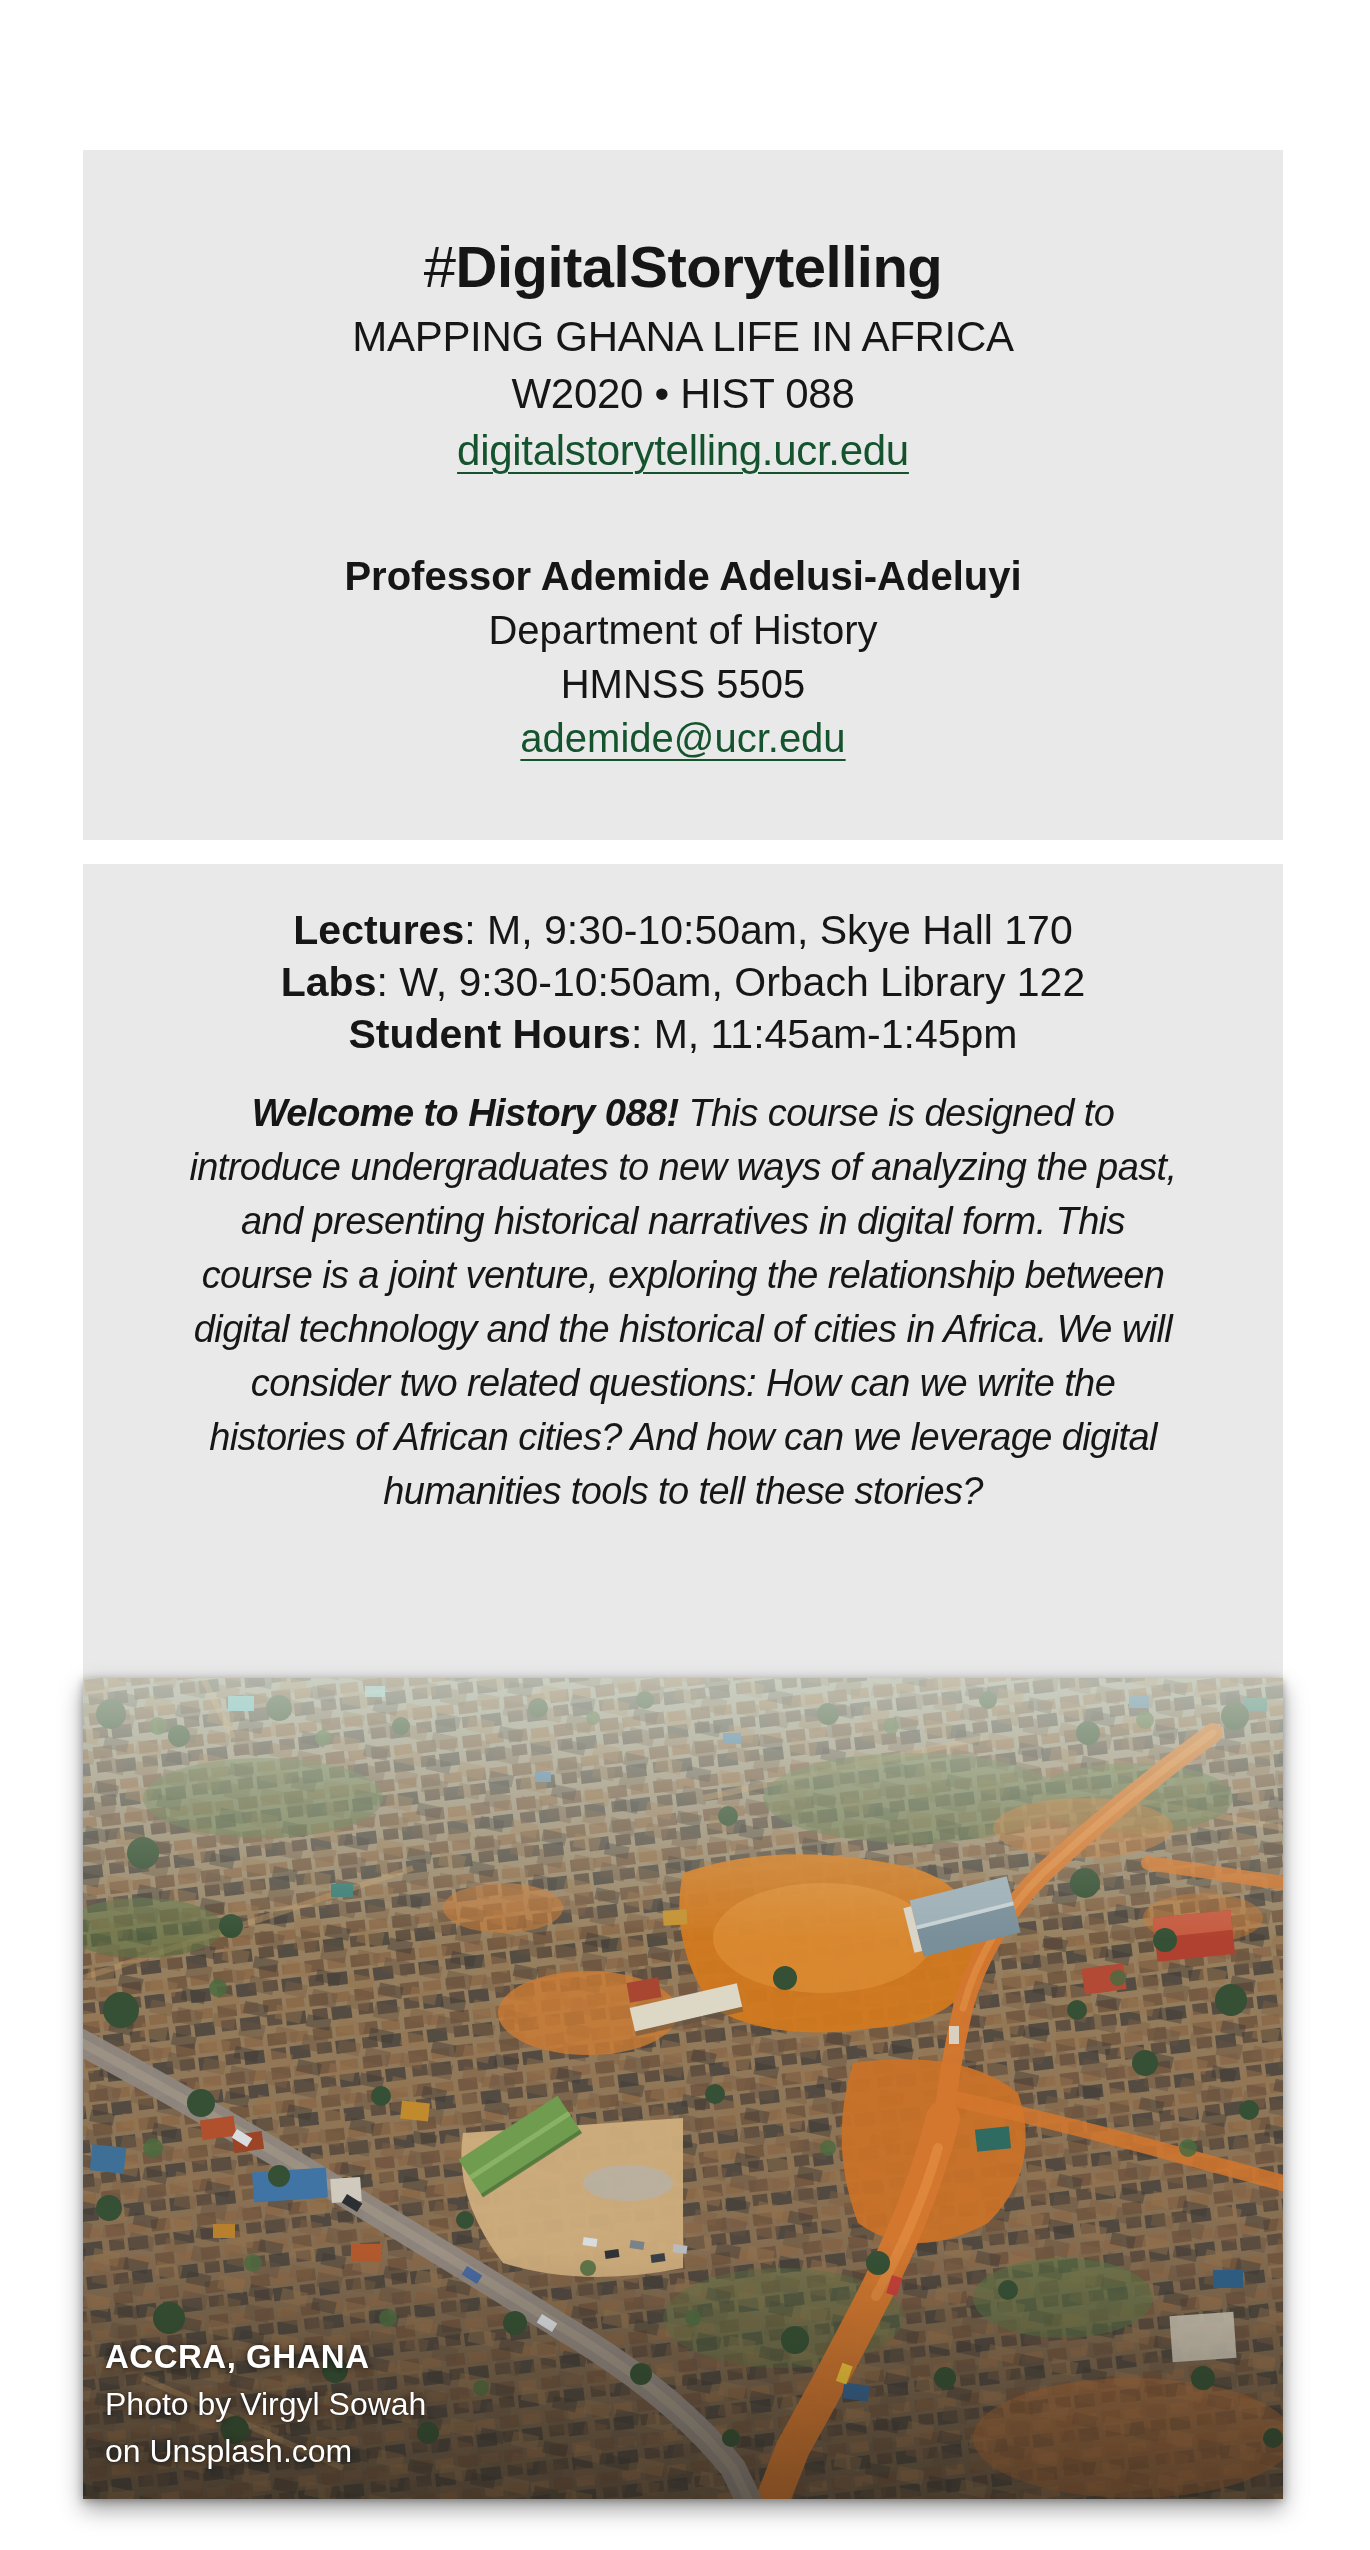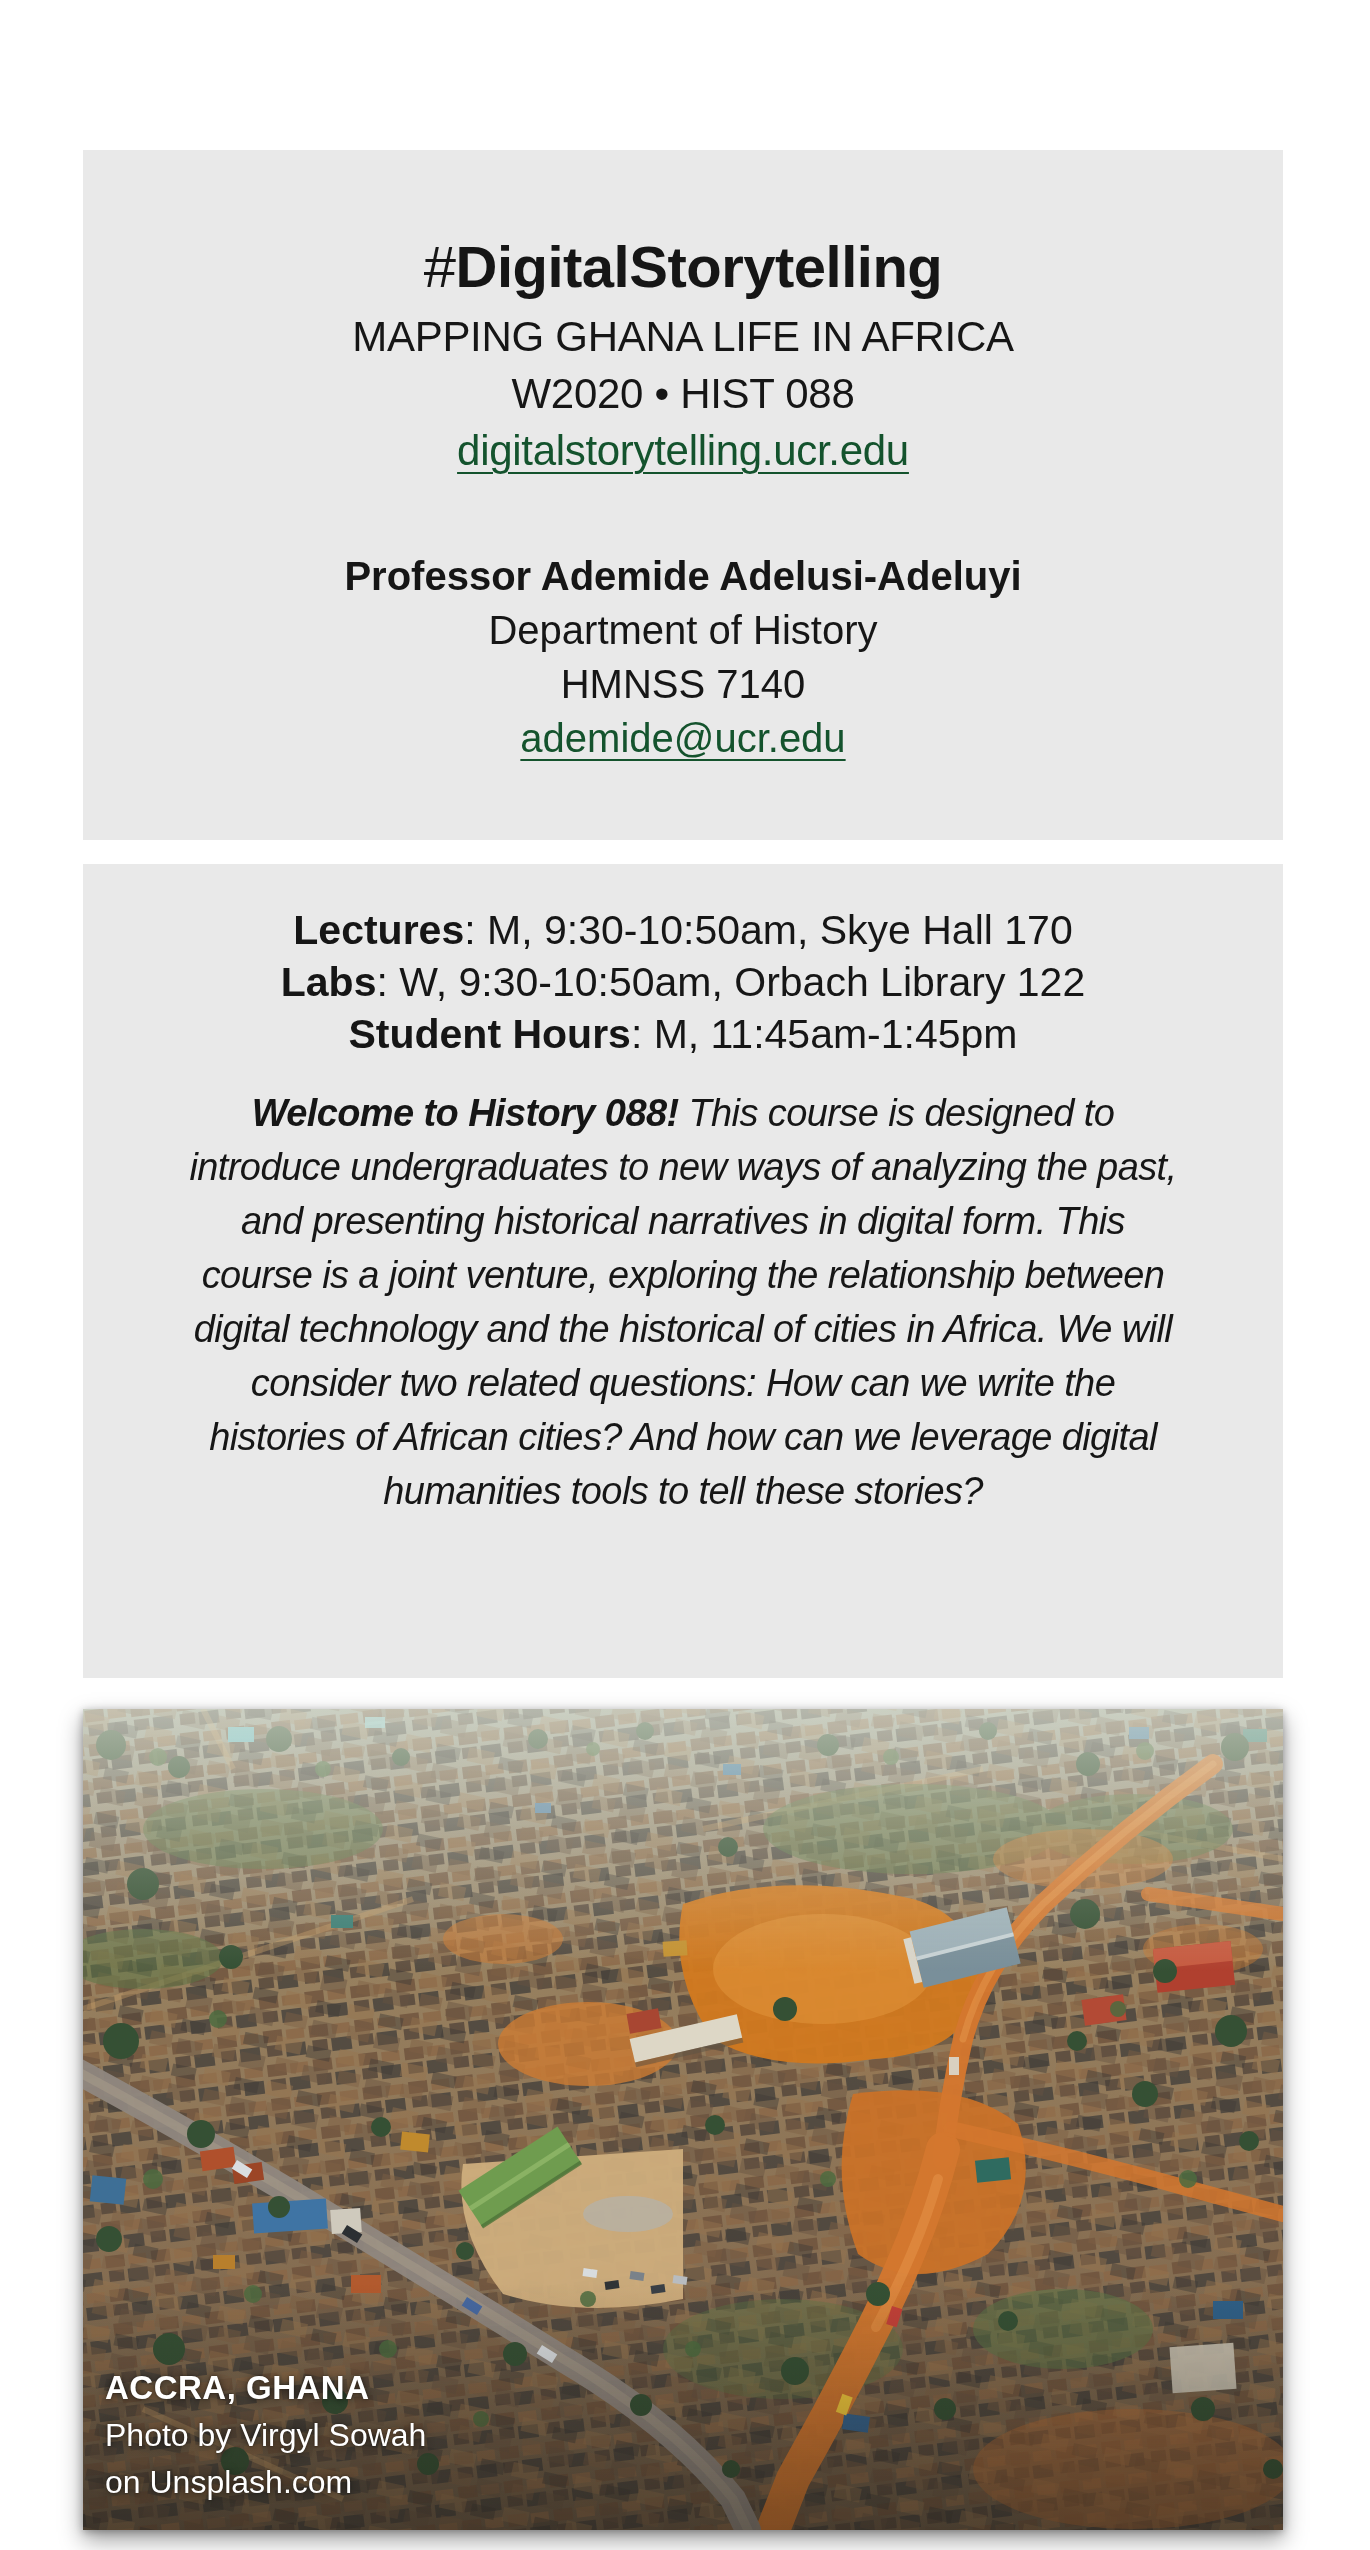--- a/index.html
+++ b/index.html
@@ -25,21 +25,21 @@
   .bold { font-weight:bold; }
 
   .card2 { margin-top:24px; height:814px; padding-top:40px; }
   .sched-line { font-size:41px; line-height:52px; }
   .para-block { margin-top:26px; font-size:38px; line-height:54px; letter-spacing:-0.6px;font-style:italic; }
   .pline { white-space:nowrap; }
 
   .photo-wrap {
     position:relative;
     width:1200px; height:821px;
-    margin-left:83px; margin-top:31px;
+    margin-left:83px; 
     box-shadow:0 10px 22px rgba(0,0,0,0.38), 0 2px 8px rgba(0,0,0,0.28);
     background:#8a7154;
   }
   .photo-wrap svg { display:block; width:1200px; height:821px; }
   .photo-caption {
     position:absolute; left:22px; bottom:24px;
     color:#ffffff; text-align:left;
     text-shadow:0 1px 8px rgba(0,0,0,0.65), 0 0 2px rgba(0,0,0,0.45);
   }
   .cap-title { font-size:33px; font-weight:bold; letter-spacing:0.5px; line-height:48px; }
@@ -51,21 +51,21 @@
 <div class="card card1">
   <div class="course-title"><span class="hash">#</span><span class="bold">DigitalStorytelling</span></div>
   <div class="sub-block">
     <div>MAPPING GHANA LIFE IN AFRICA</div>
     <div>W2020 • HIST 088</div>
     <div><a class="text-link">digitalstorytelling.ucr.edu</a></div>
   </div>
   <div class="prof-block">
     <div class="bold">Professor Ademide Adelusi-Adeluyi</div>
     <div>Department of History</div>
-    <div>HMNSS 7140</div>
+    <div>HMNSS 5505</div>
     <div><a class="text-link">ademide@ucr.edu</a></div>
   </div>
 </div>
 
 <div class="card card2">
   <div class="sched-line"><span class="bold">Lectures</span><span>: M, 9:30-10:50am, Skye Hall 170</span></div>
   <div class="sched-line"><span class="bold">Labs</span><span>: W, 9:30-10:50am, Orbach Library 122</span></div>
   <div class="sched-line"><span class="bold">Student Hours</span><span>: M, 11:45am-1:45pm</span></div>
 
   <div class="para-block">

